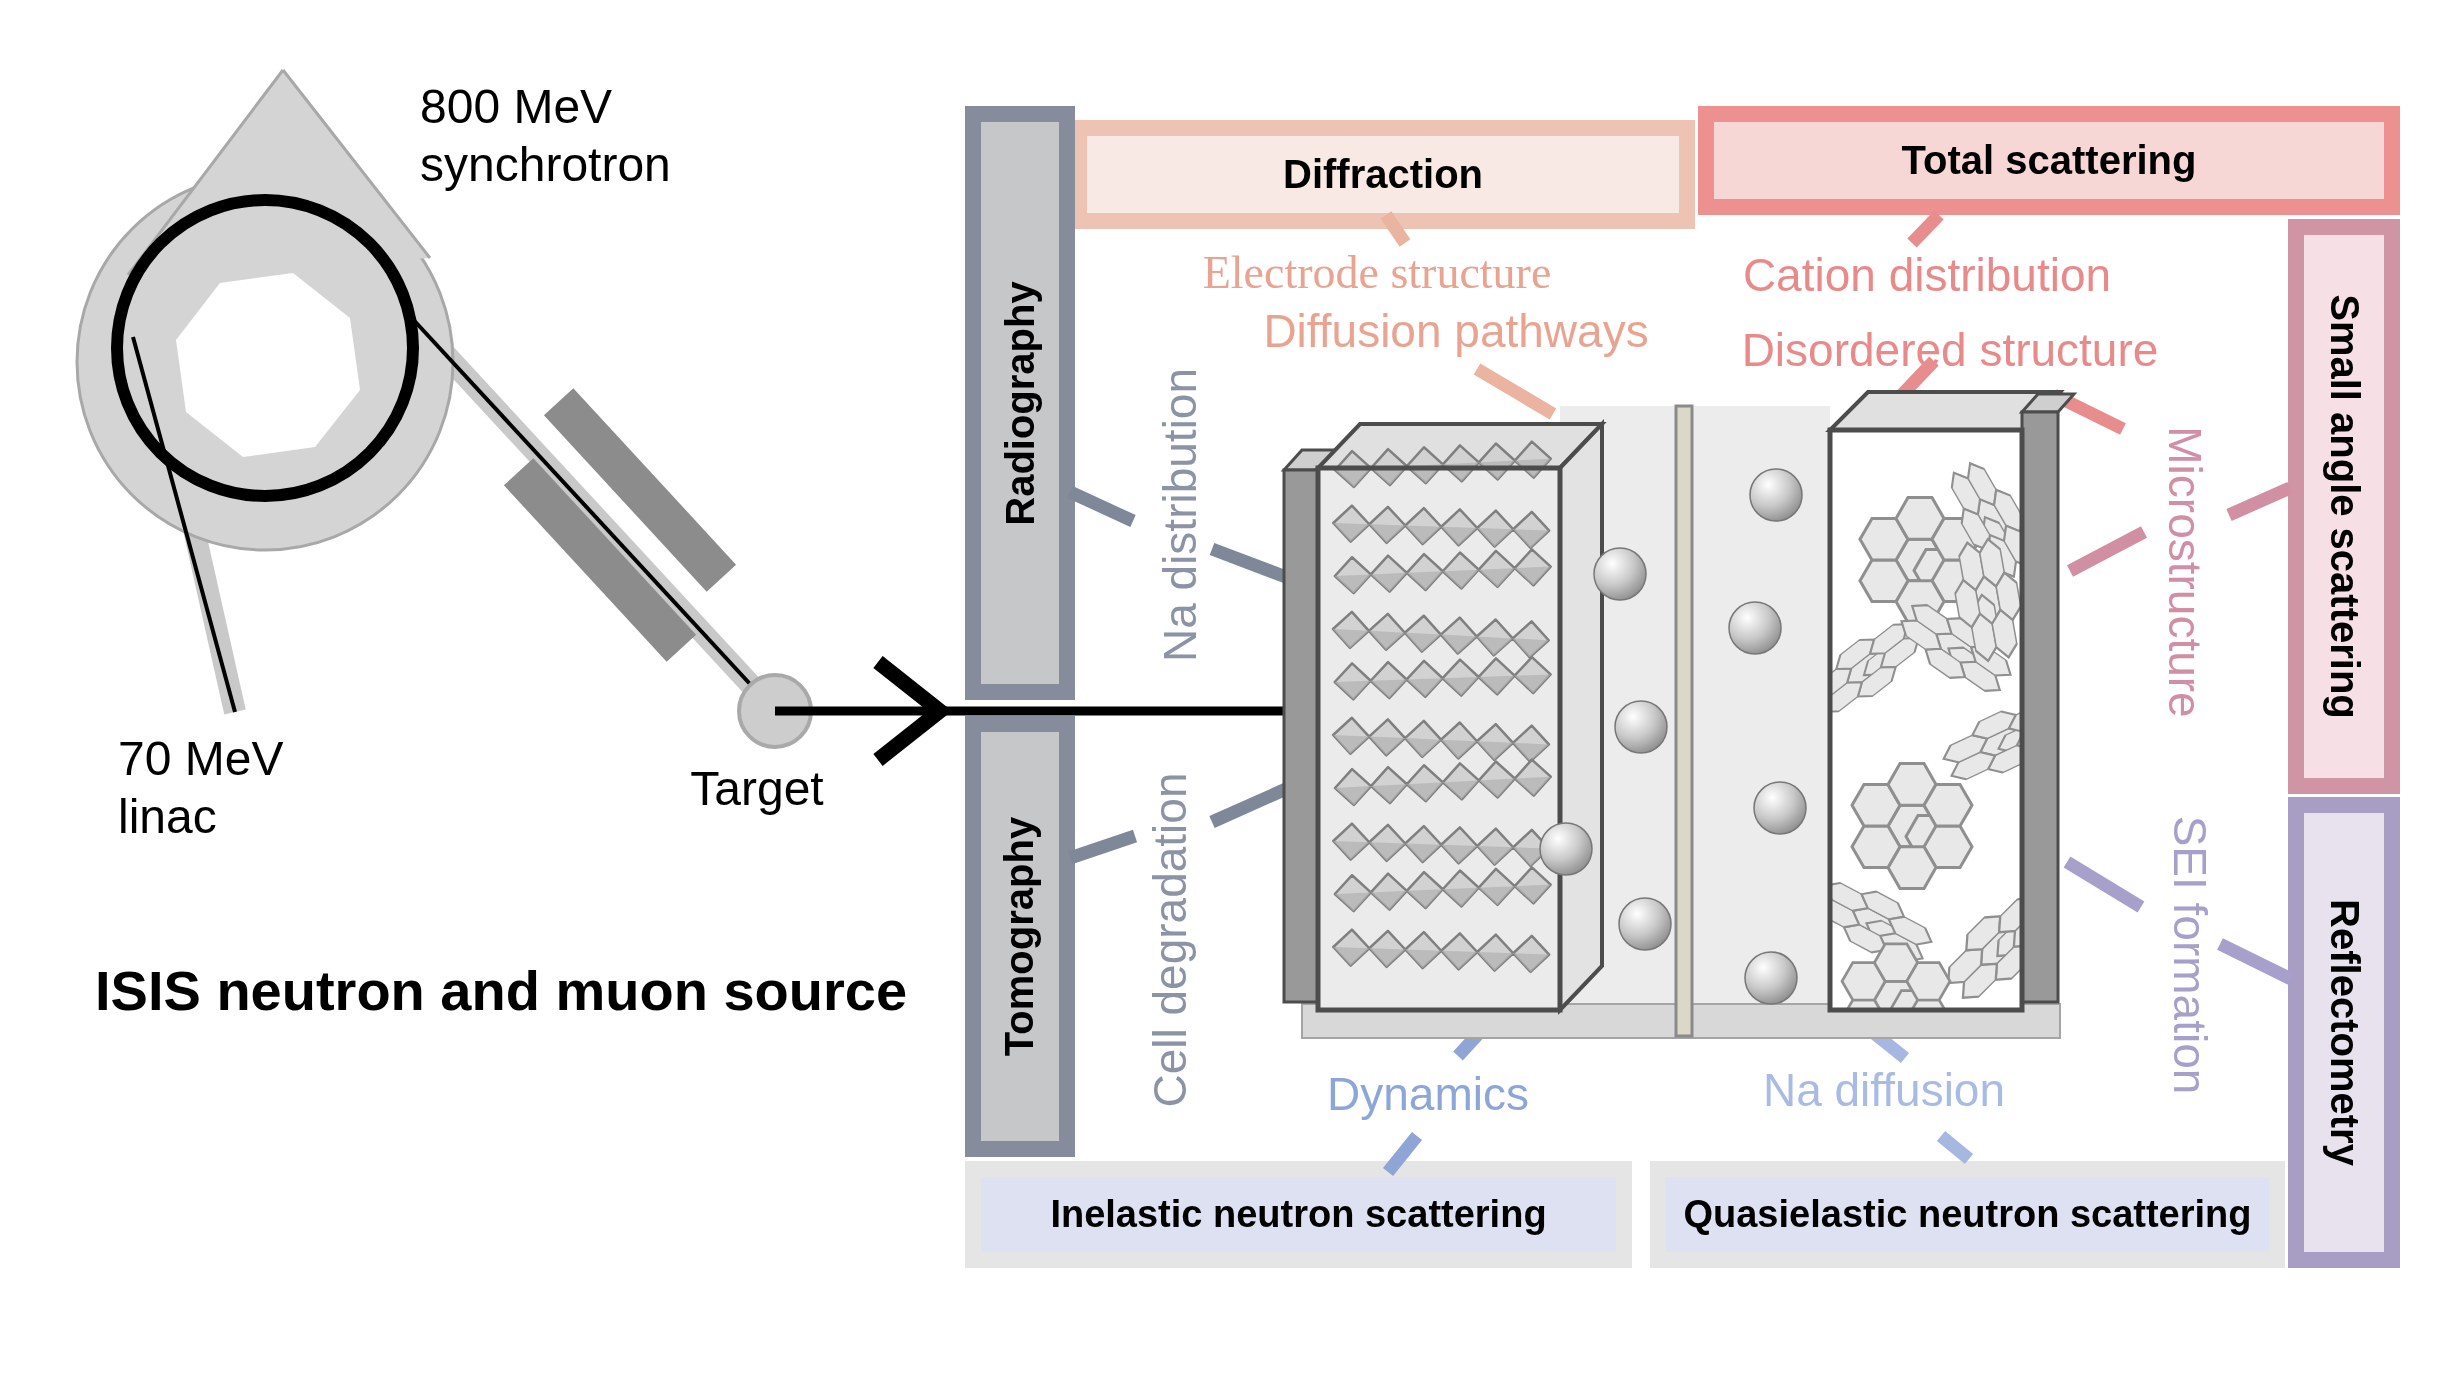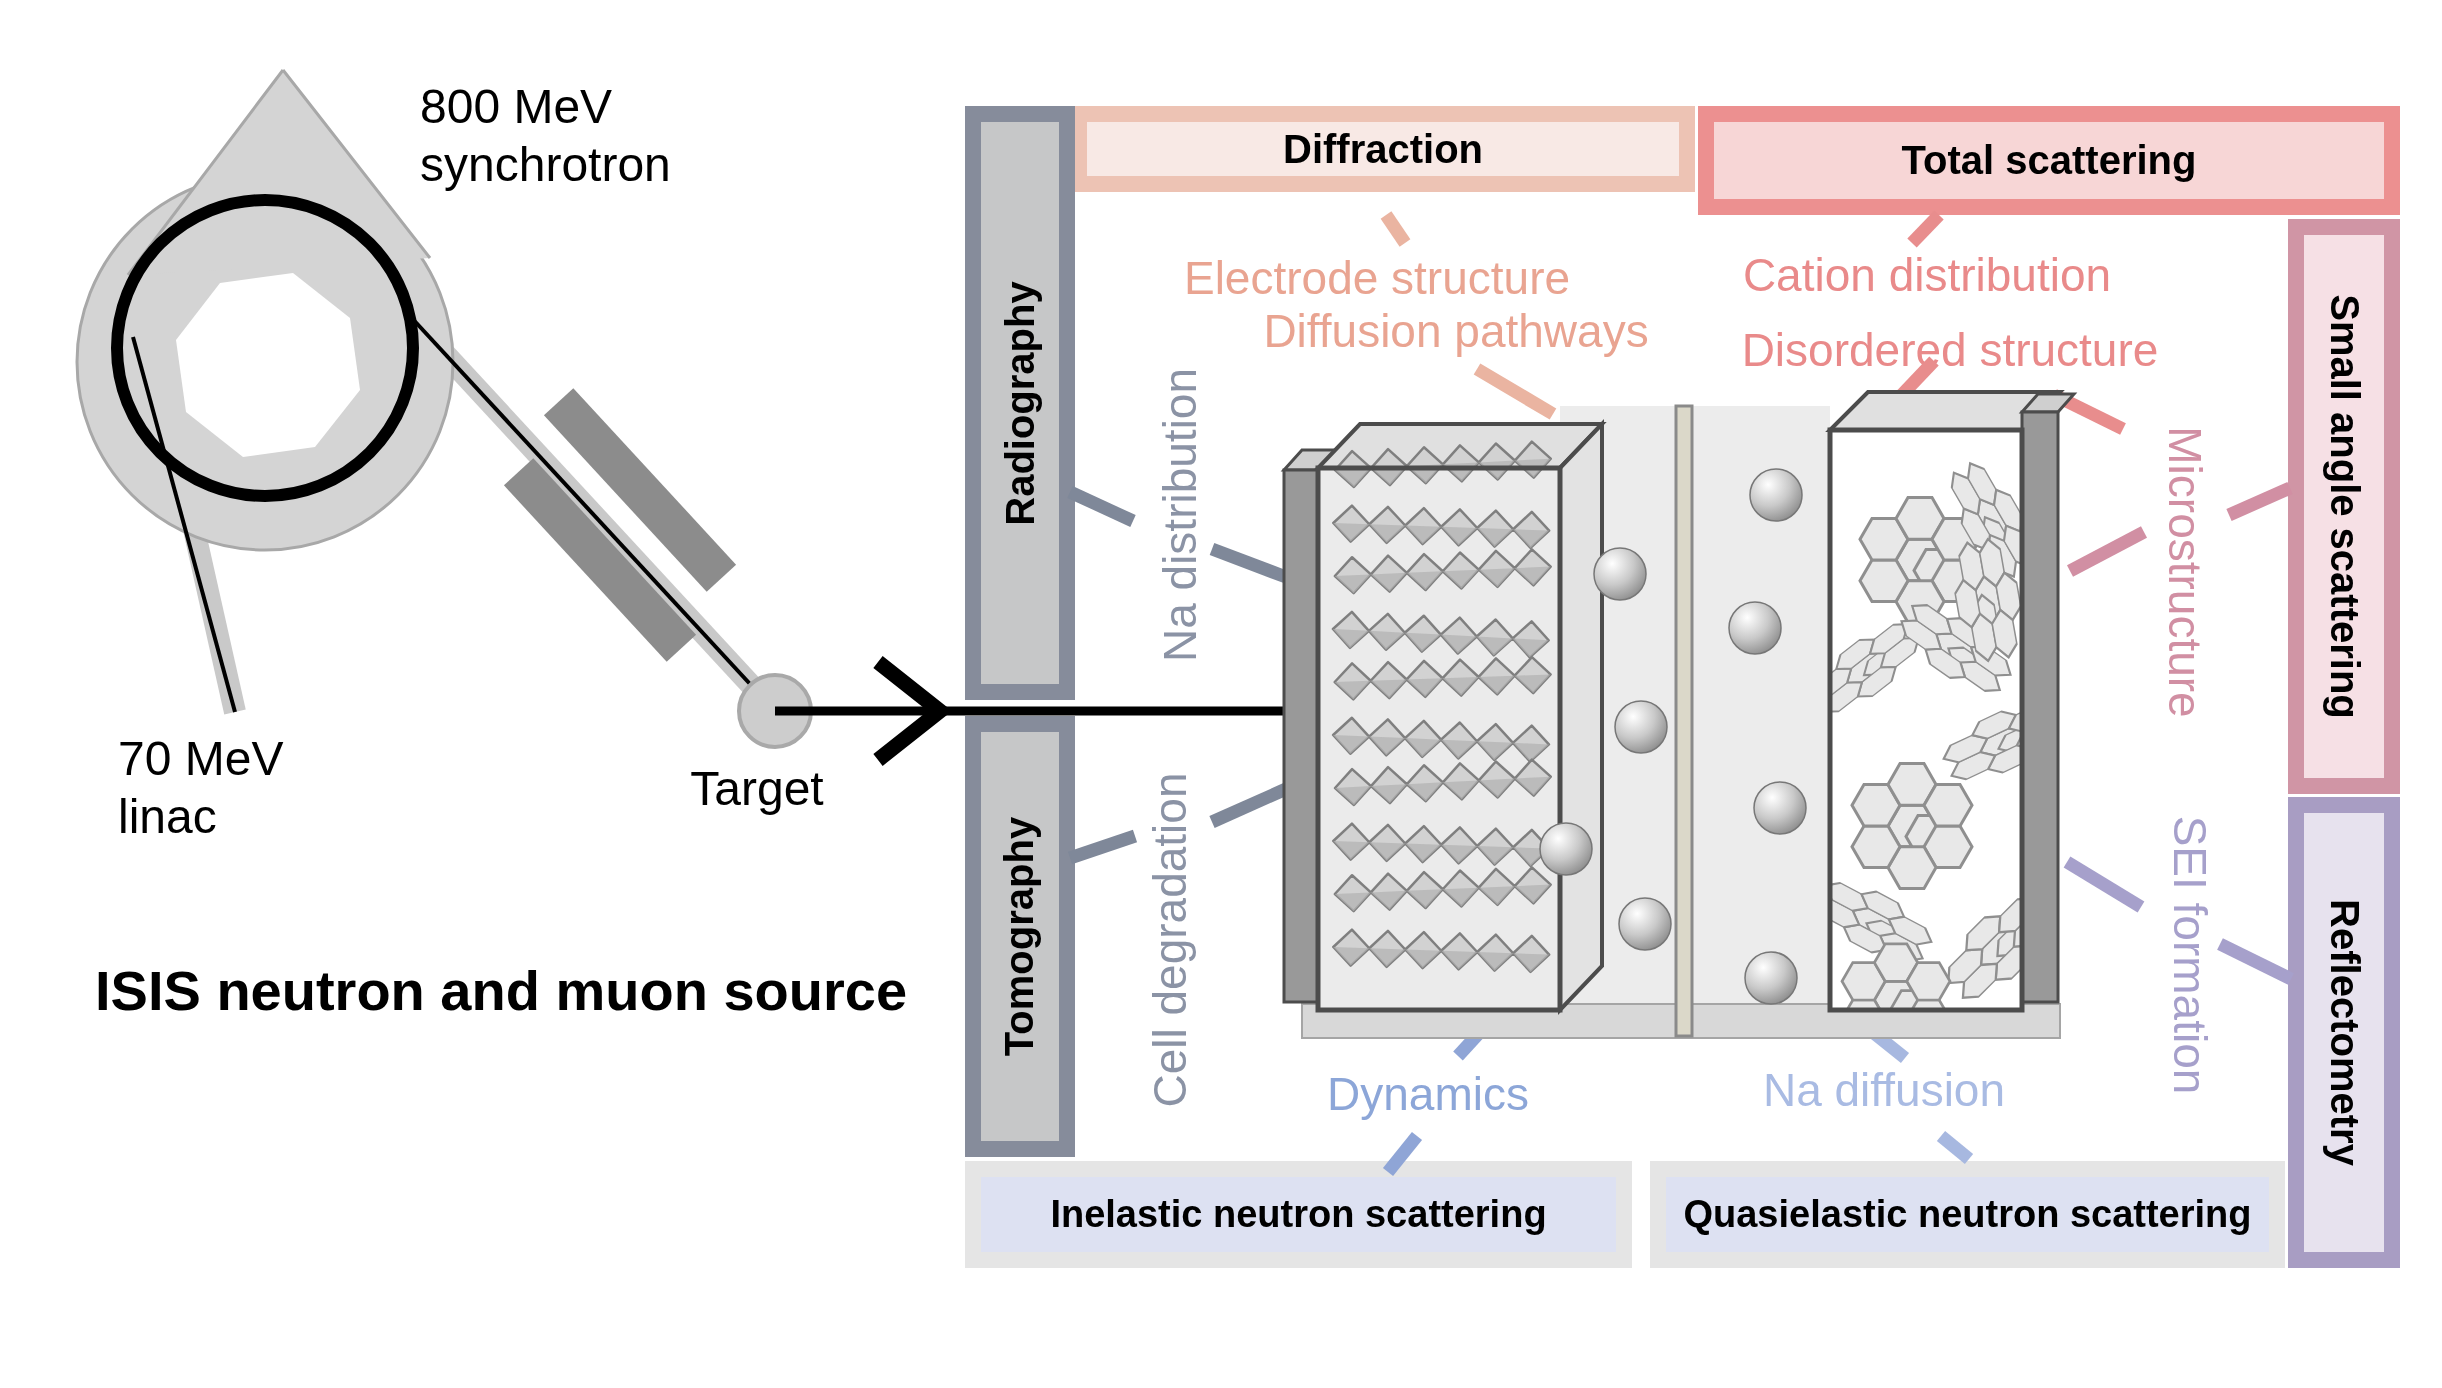--- a/index.html
+++ b/index.html
@@ -43,21 +43,21 @@
       <span class="bar-label rot-ccw">Radiography</span>
     </div>
   </div>
 
   <div class="bar c-gray" style="left:965px;top:716px;width:110px;height:441px;">
     <div class="bar-inner c-gray-in">
       <span class="bar-label rot-ccw">Tomography</span>
     </div>
   </div>
 
-  <div class="bar c-diff" style="left:1075px;top:106px;width:620px;height:86px;padding-left:12px;">
+  <div class="bar c-diff" style="left:1075px;top:120px;width:620px;height:109px;padding-left:12px;">
     <div class="bar-inner c-diff-in">
       <span class="bar-label">Diffraction</span>
     </div>
   </div>
 
   <div class="bar c-tot" style="left:1698px;top:106px;width:702px;height:109px;">
     <div class="bar-inner c-tot-in">
       <span class="bar-label">Total scattering</span>
     </div>
   </div>
@@ -79,21 +79,21 @@
       <span class="bar-label" style="font-size:38px;">Inelastic neutron scattering</span>
     </div>
   </div>
 
   <div class="bar c-ins" style="left:1650px;top:1161px;width:635px;height:107px;">
     <div class="bar-inner c-ins-in">
       <span class="bar-label" style="font-size:38px;">Quasielastic neutron scattering</span>
     </div>
   </div>
 
-  <div class="app t-peach" style="left:1377px;top:278px;">Electrode structure</div>
+  <div class="app t-peach" style="left:1377px;top:272px;font-family:Liberation Serif, serif;">Electrode structure</div>
   <div class="app t-peach" style="left:1456px;top:331px;">Diffusion pathways</div>
   <div class="app t-red" style="left:1927px;top:275px;">Cation distribution</div>
   <div class="app t-red" style="left:1950px;top:350px;">Disordered structure</div>
   <div class="app t-gray rot-ccw" style="left:1180px;top:515px;">Na distribution</div>
   <div class="app t-gray rot-ccw" style="left:1170px;top:940px;">Cell degradation</div>
   <div class="app t-pink rot-cw" style="left:2185px;top:572px;">Microstructure</div>
   <div class="app t-lav rot-cw" style="left:2190px;top:955px;">SEI formation</div>
   <div class="app t-peri" style="left:1428px;top:1094px;">Dynamics</div>
   <div class="app t-peri2" style="left:1884px;top:1090px;">Na diffusion</div>
 

